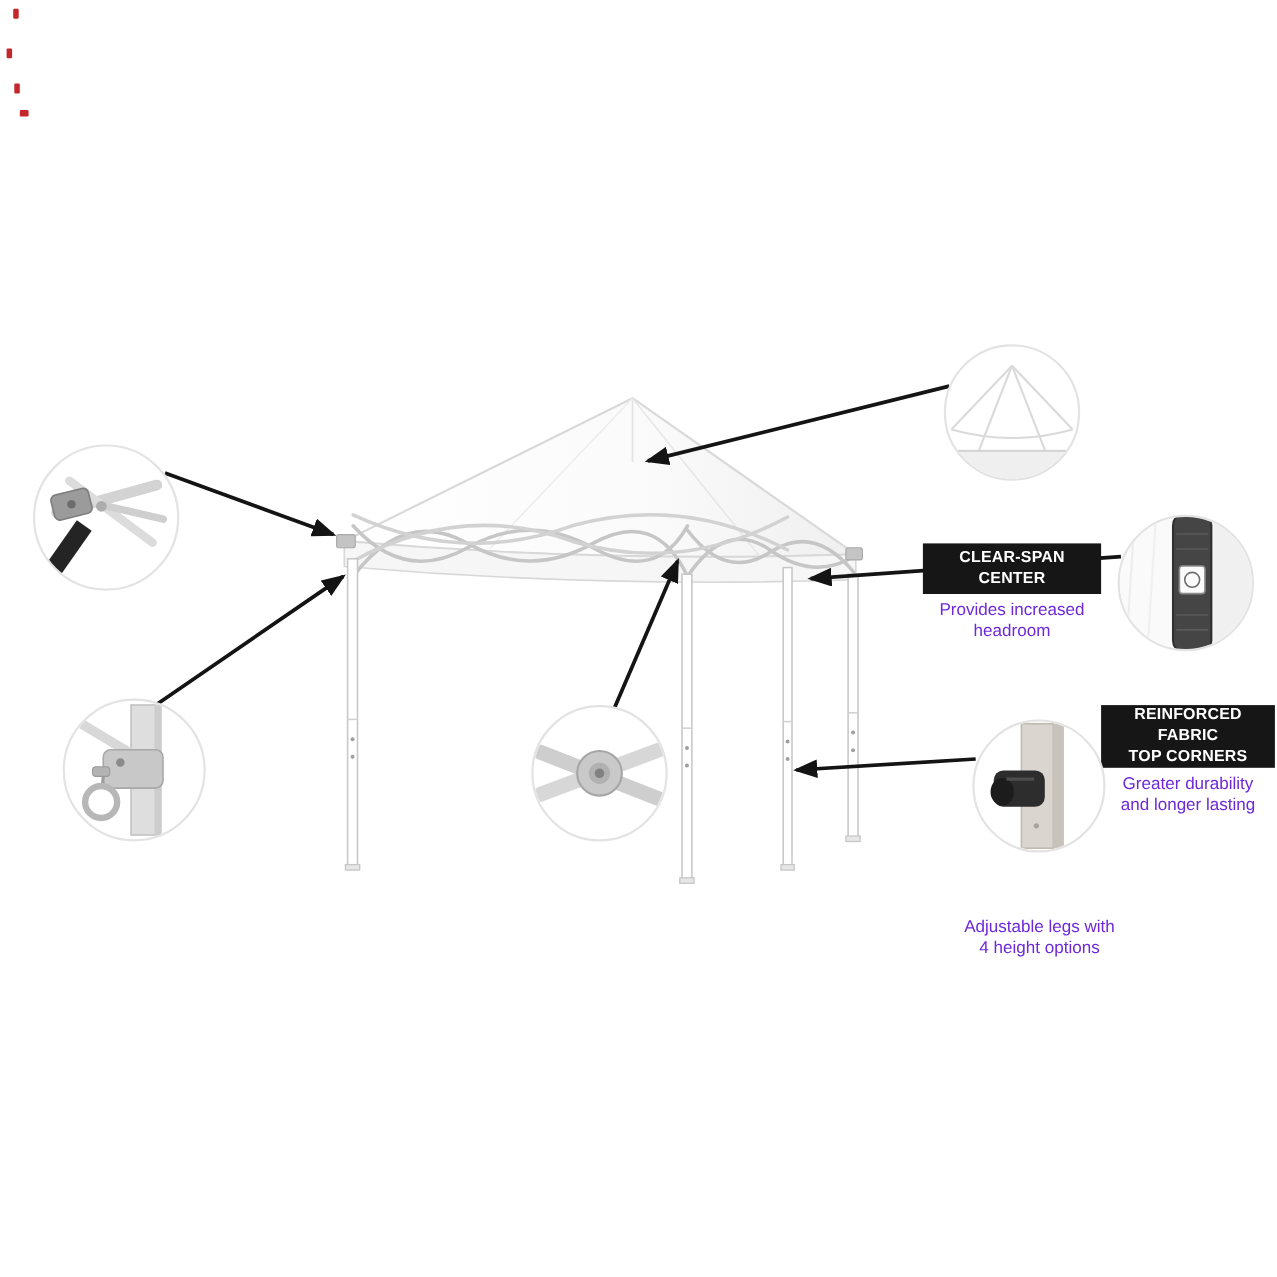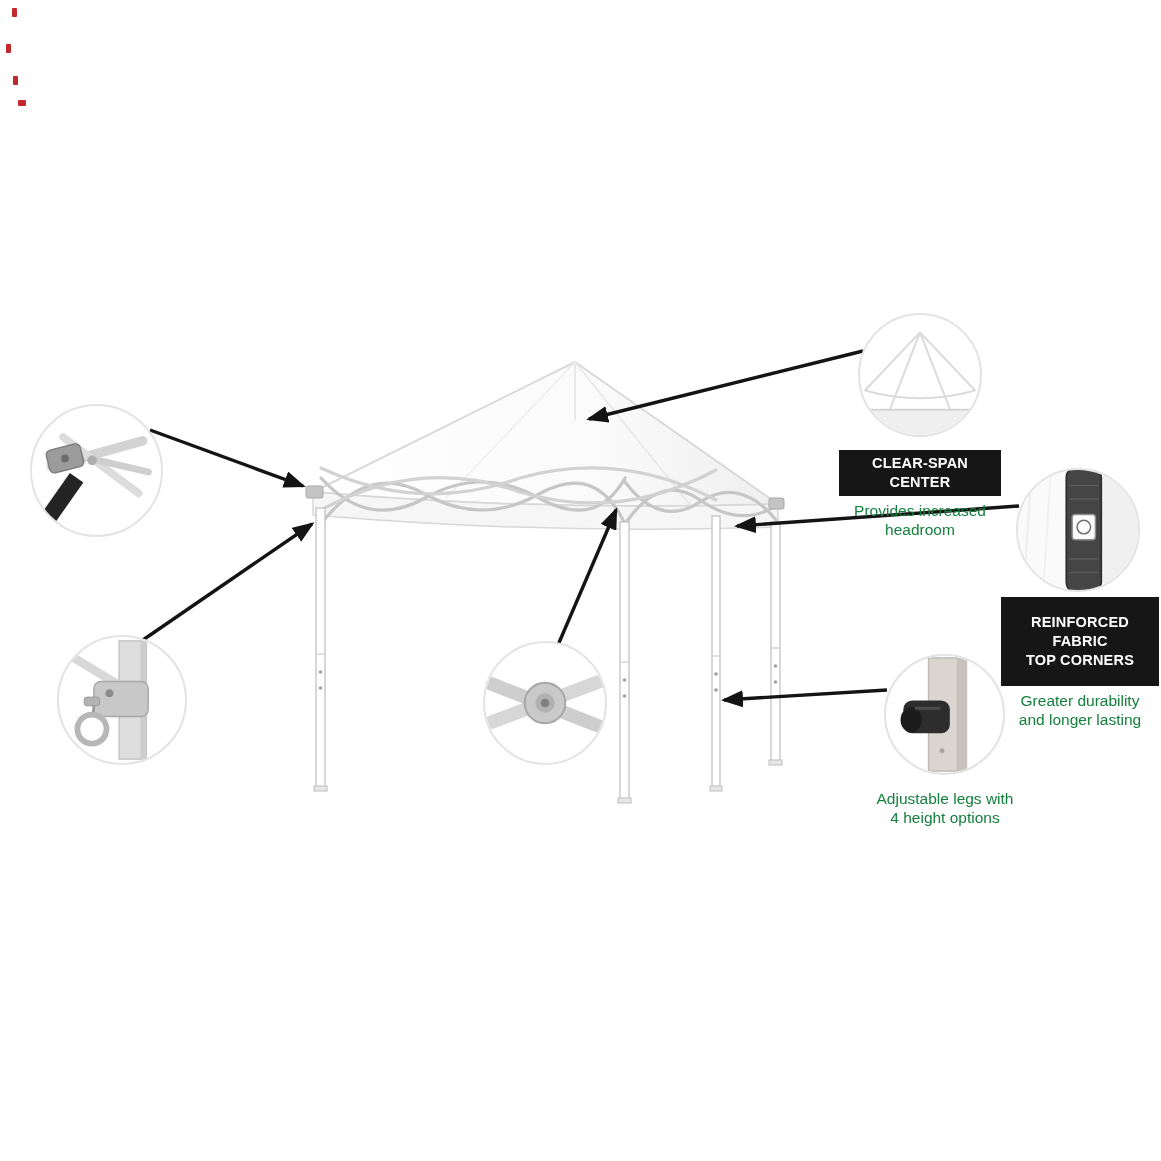--- a/index.html
+++ b/index.html
@@ -2,28 +2,28 @@
 <html><head>
 <meta charset="utf-8">
 <style>
   * { margin:0; padding:0; box-sizing:border-box; }
   html,body { background:#ffffff; }
   body { width:1161px; height:1161px; font-family:"Liberation Sans", sans-serif; }
   .canvas { position:relative; width:1161px; height:1161px; background:#ffffff; overflow:hidden; }
   .scene { position:absolute; left:0; top:0; }
   .inset { position:absolute; border-radius:50%; overflow:hidden; background:#ffffff; border:2px solid #e3e3e3; }
   .inset svg { display:block; width:100%; height:100%; }
-  .caption { position:absolute; text-align:center; }
+  .caption { position:absolute; text-align:center;margin-top:44px; }
   .label-bar {
     display:inline-block; background:#161616; color:#ffffff;
     font-weight:700; font-size:14.5px; line-height:1.3; letter-spacing:.2px;
     padding:4px 9px; white-space:pre-line;
   }
   .desc {
-    margin-top:5px; font-size:15.5px; line-height:1.24; color:#15803d;
+    margin-top:5px; font-size:15.5px; line-height:1.24; color:#6d28d9;
     white-space:pre-line;
   }
   .artifact { position:absolute; background:#c4272b; border-radius:1px; }
 </style>
 </head>
 <body>
 
 <div class="canvas">
 
   <svg class="scene" width="1161" height="1161" viewBox="0 0 1161 1161">
@@ -174,21 +174,21 @@
         <line x1="53" y1="16" x2="83" y2="16"></line>
           <line x1="53" y1="30" x2="83" y2="30"></line>
         <line x1="53" y1="92" x2="83" y2="92"></line>
           <line x1="53" y1="106" x2="83" y2="106"></line>
       </g>
       <rect x="56" y="46" width="24" height="26" rx="3" fill="#fbfbfb" stroke="#8d8d8d" stroke-width="1.5"></rect>
       <circle cx="68" cy="59" r="7" fill="none" stroke="#6f6f6f" stroke-width="1.5"></circle>
     </svg>
   </figure>
   <div class="caption" style="left:1001px;top:597px;width:158px">
-    <span class="label-bar" style="padding:16px 5px">REINFORCED FABRIC
+    <span class="label-bar" style="padding:0 5px">REINFORCED FABRIC
 TOP CORNERS</span>
     <div class="desc">Greater durability
 and longer lasting</div>
   </div>
 
   <figure class="inset" style="left:884px;top:654px;width:121px;height:121px">
     <svg viewBox="0 0 121 121">
       <rect x="44" y="2" width="30" height="117" fill="#dad6cf" stroke="#bfbab1" stroke-width="1.5"></rect>
       <rect x="74" y="2" width="10" height="117" fill="#c8c3ba"></rect>
       <rect x="18" y="46" width="48" height="34" rx="9" fill="#2d2d2d"></rect>

